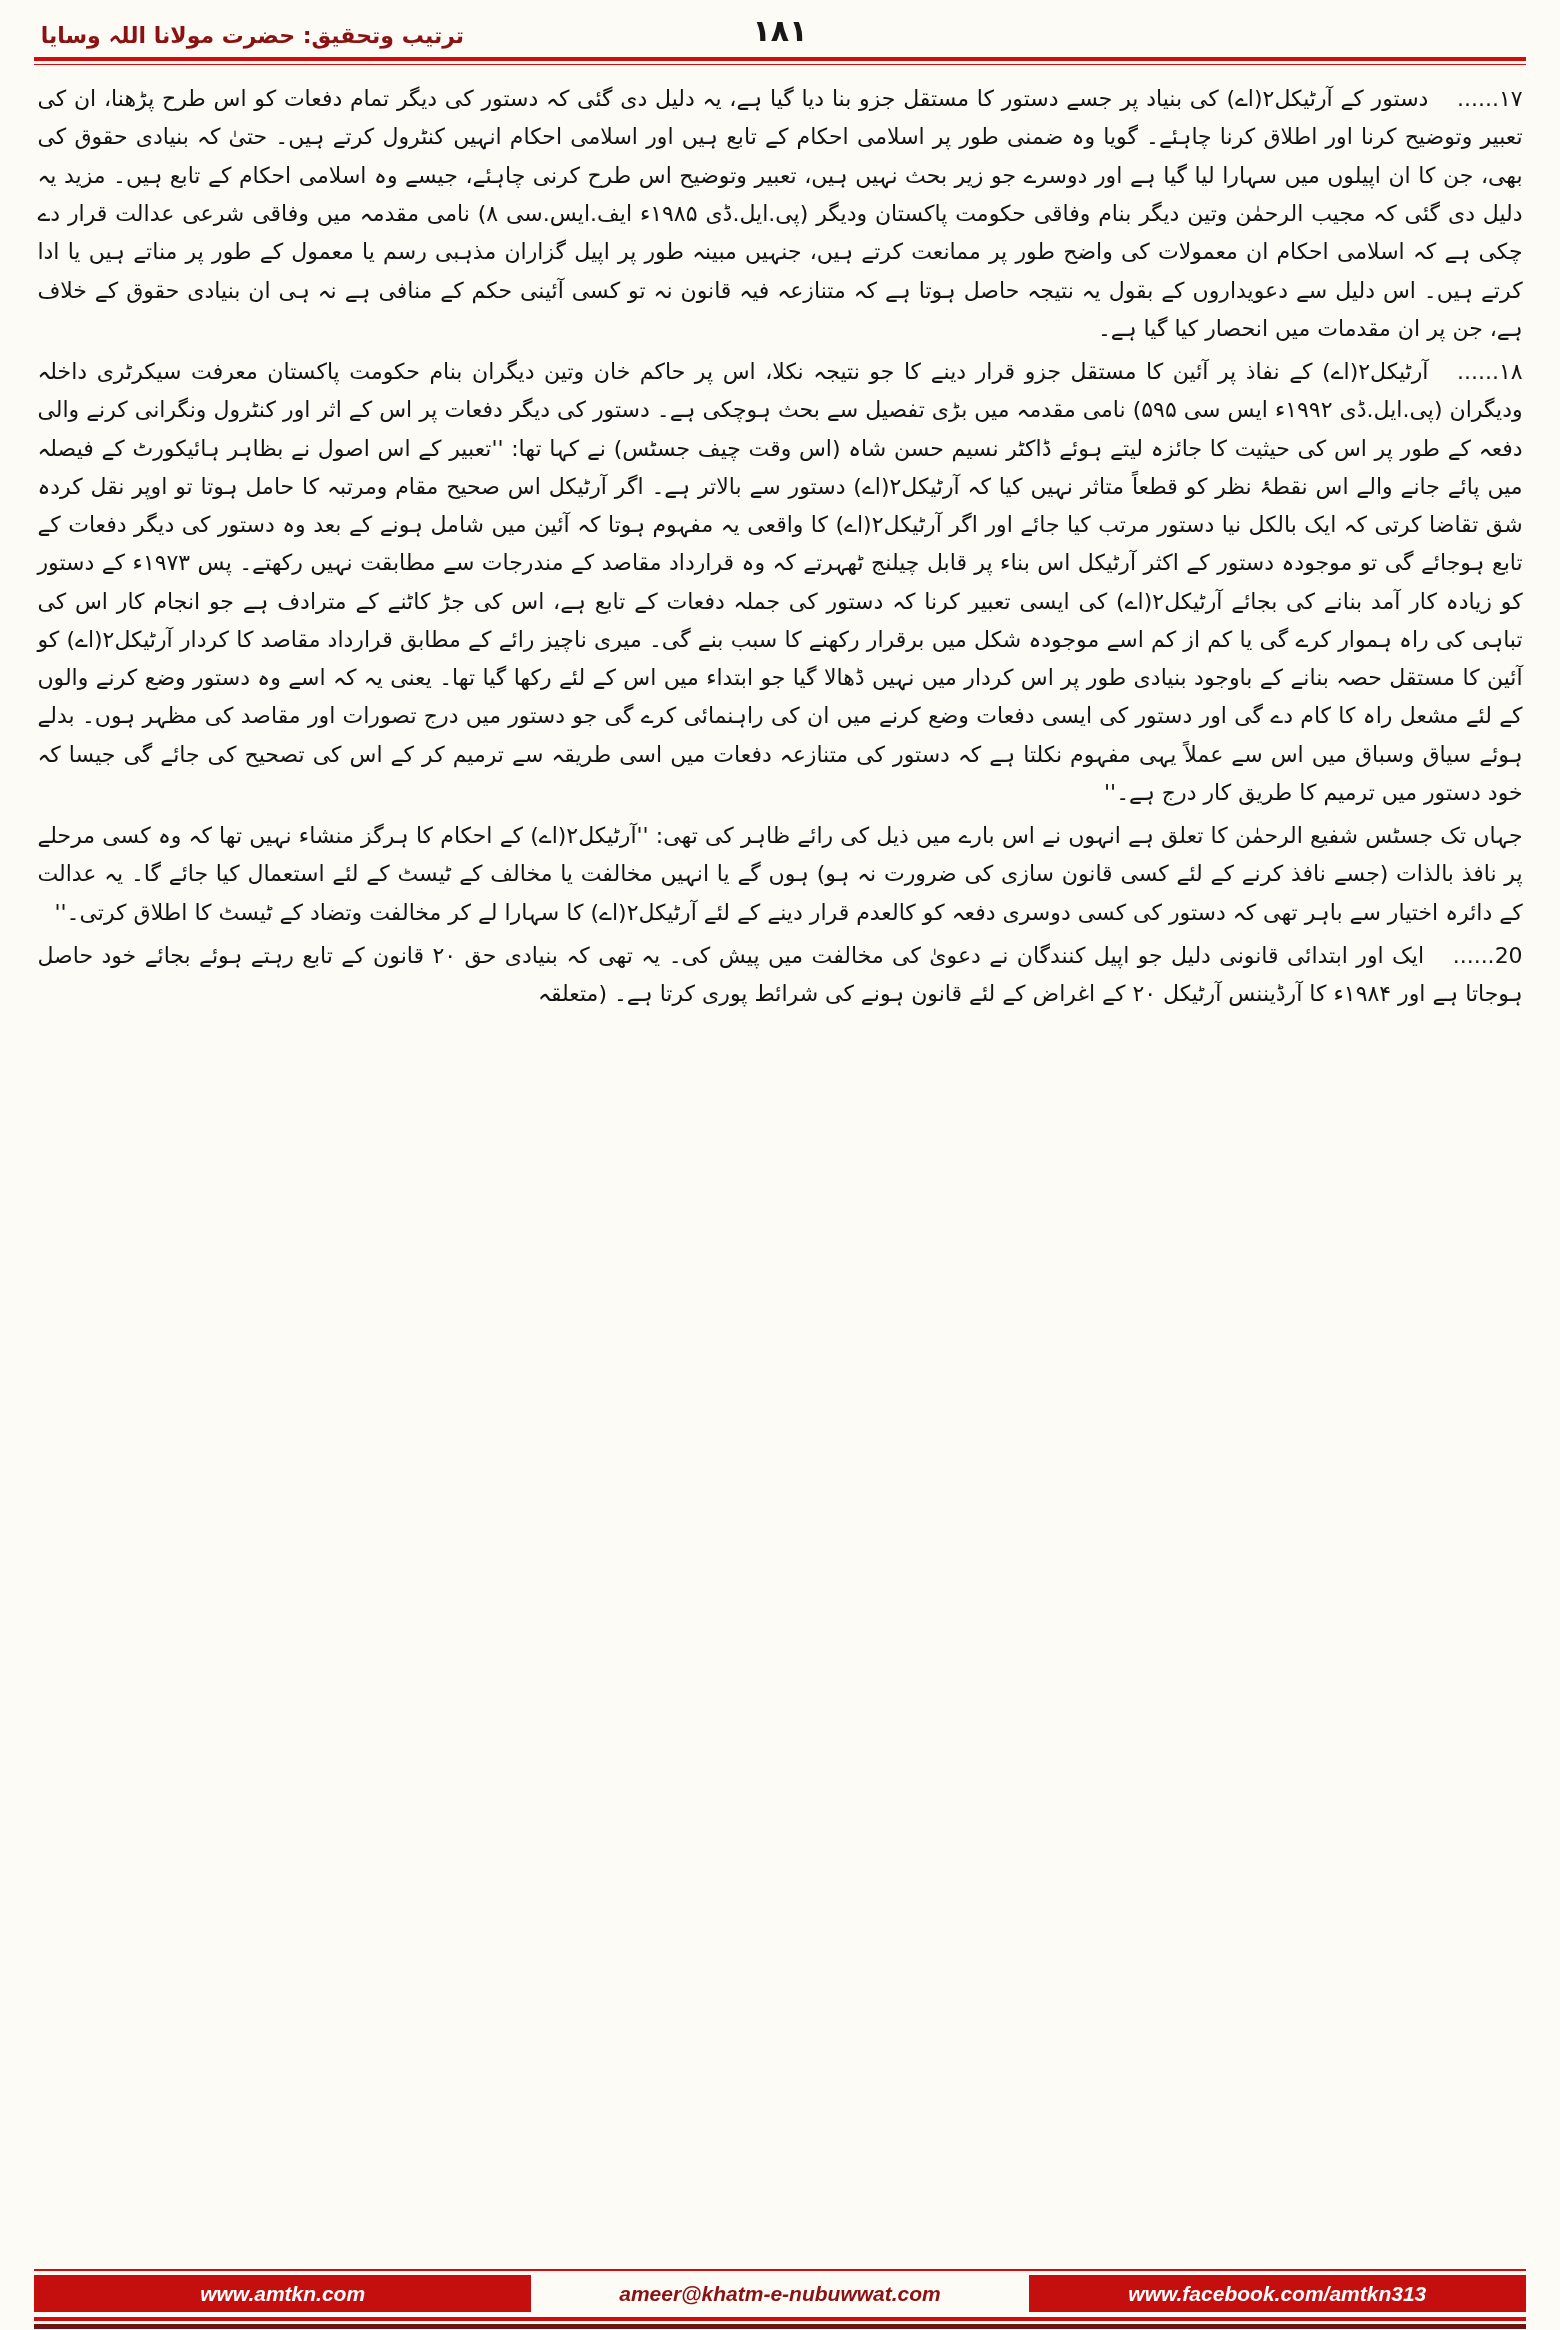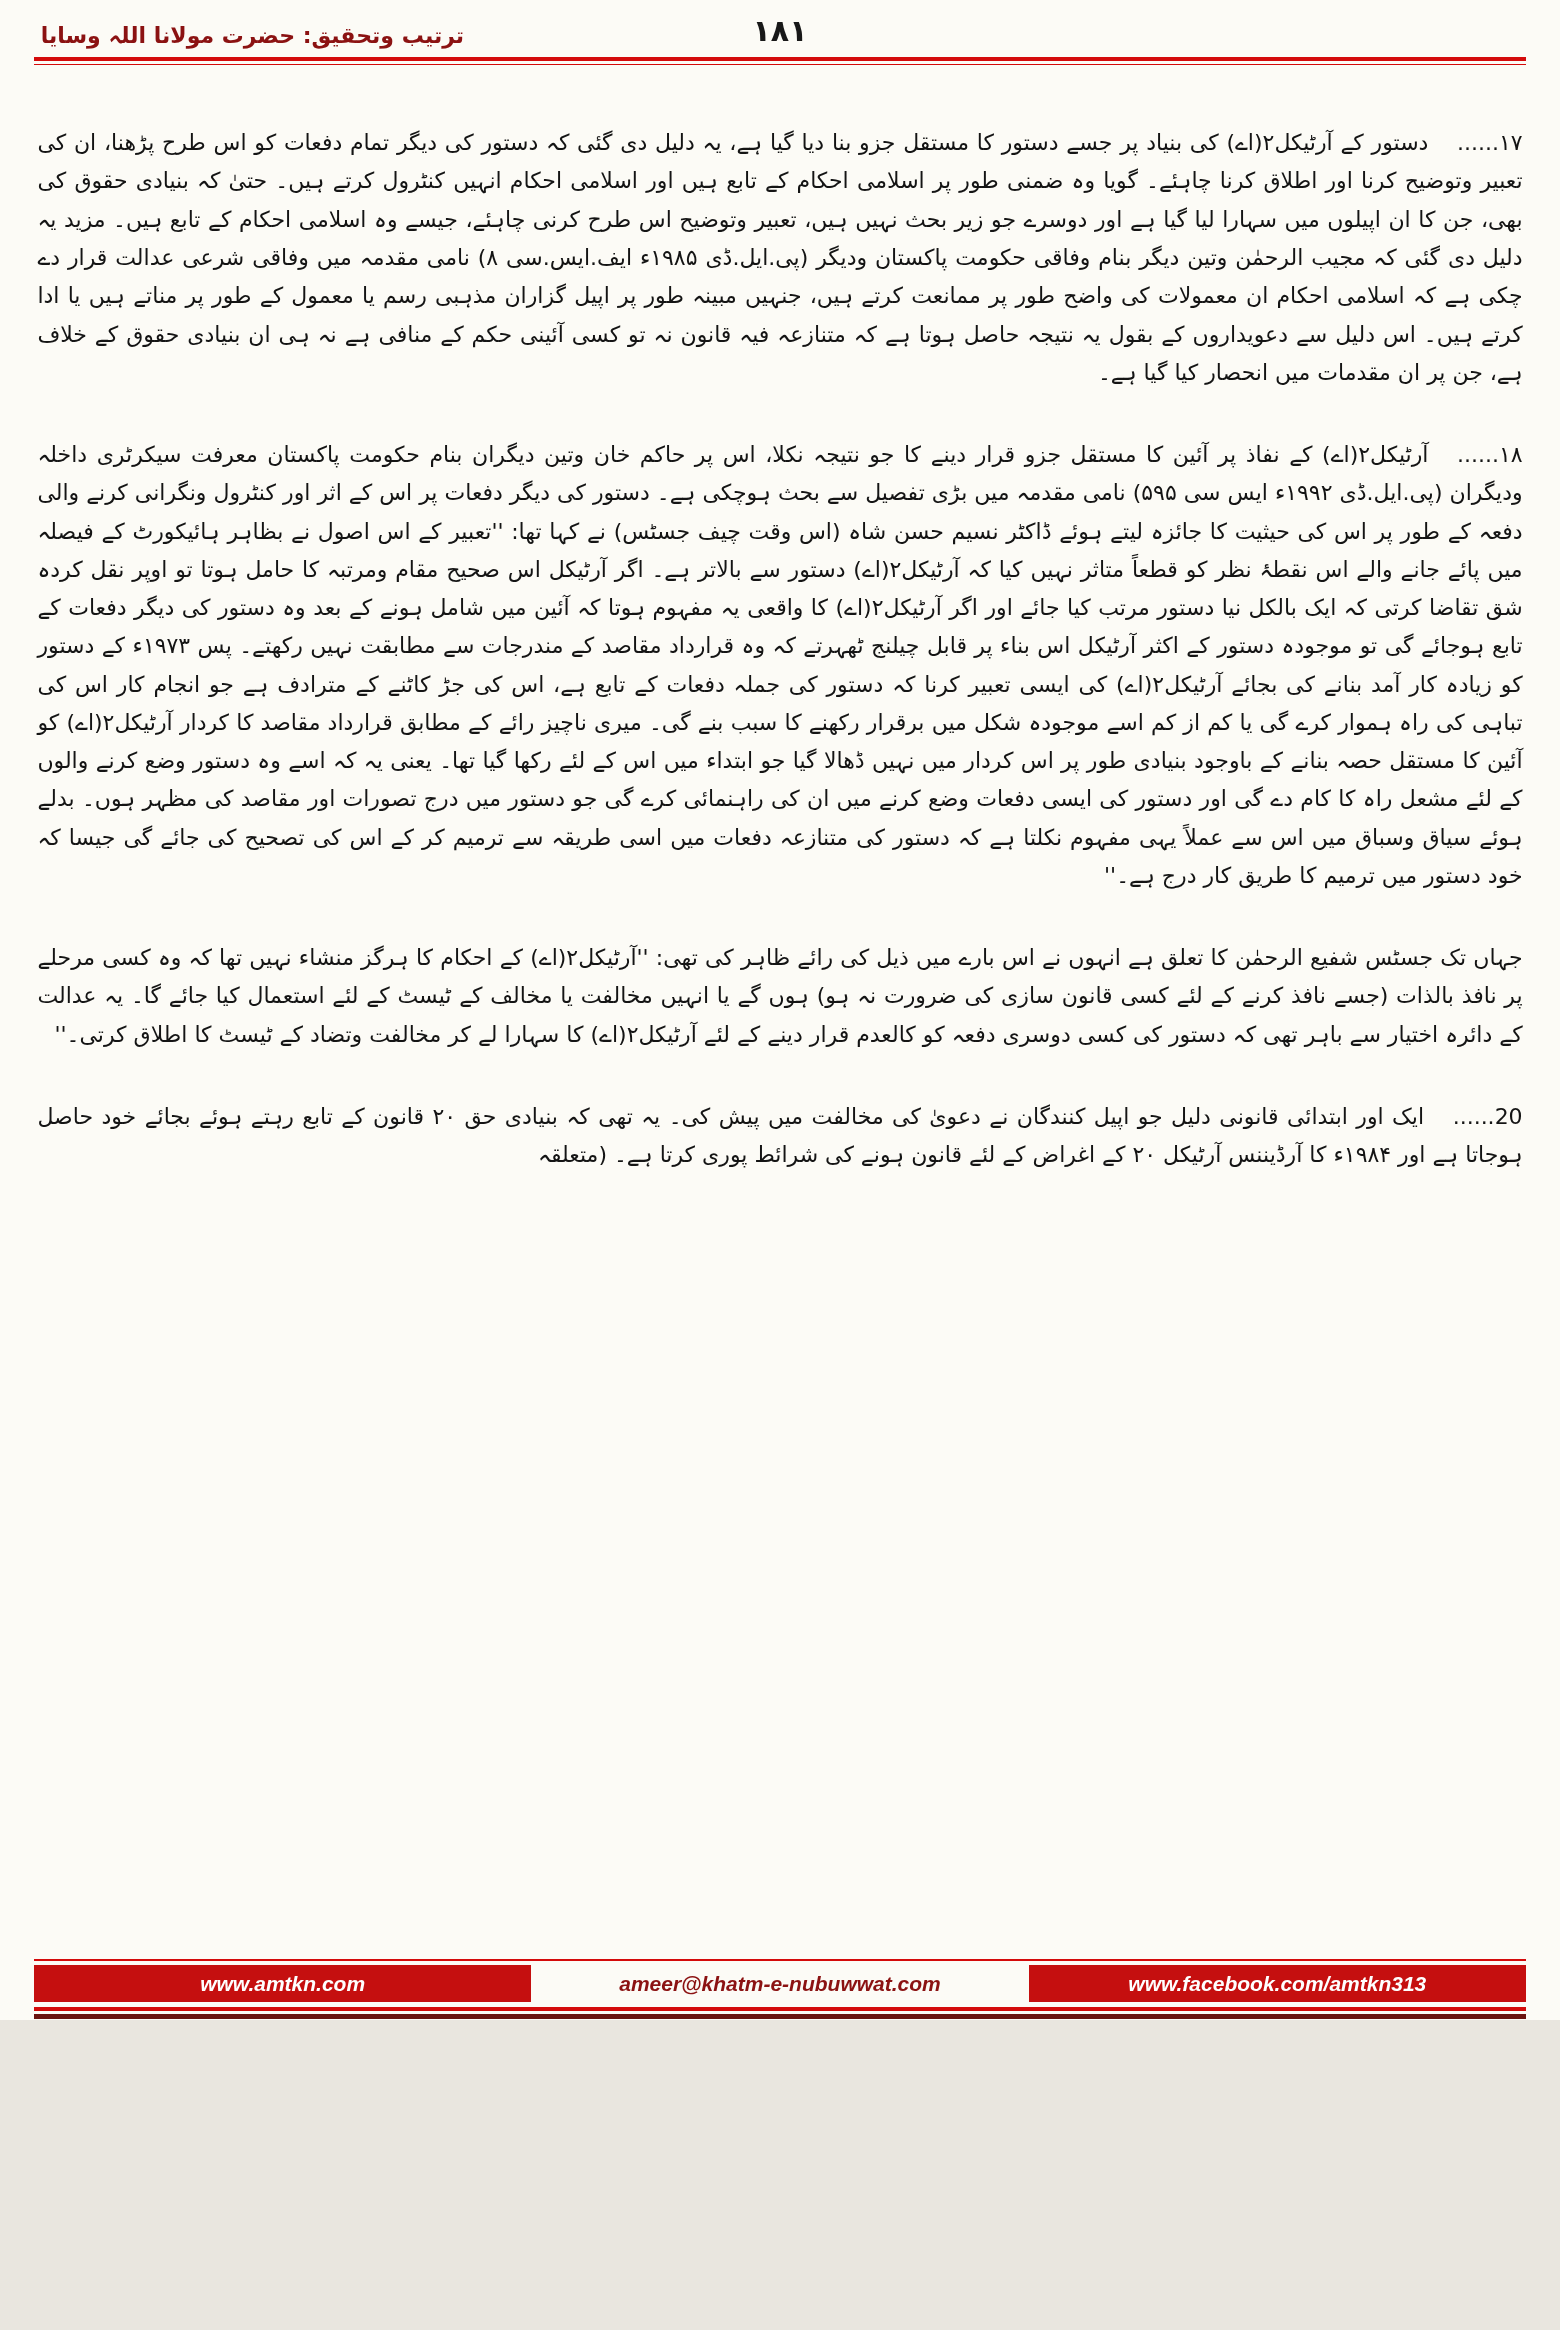--- a/index.html
+++ b/index.html
@@ -3,21 +3,21 @@
 <meta charset="utf-8">
 <style>
   * { box-sizing: border-box; margin: 0; padding: 0; }
   html, body { background: #e9e6df; }
   body {
     width: 1560px; height: 2330px;
     font-family: "DejaVu Sans", sans-serif;
     position: relative; margin: 0 auto;
   }
   .page {
-    width: 1560px; height: 2020px;
+    width: 1560px; height: 2330px;
     background: var(--paper, #fcfbf6);
     display: flex; flex-direction: column;
     padding: 0 34px;
     overflow: hidden;
   }
   
   .header {
     display: grid;
     grid-template-columns: 1fr auto 1fr;
     align-items: end;
@@ -49,21 +49,21 @@
   .content {
     flex: 1 1 auto;
     direction: rtl;
     text-align: justify;
     color: var(--text_color, #141414);
     font-size: 22px;
     line-height: 1.74;
     padding: 15px 3.4px 8.4px 3.4px;
     overflow: hidden;
   }
-  .para { margin-bottom: 5px; margin-top: 44px; }
+  .para { margin-bottom: 5px; }
   .para-num {
     display: inline-block;
     margin-left: 28.6px;
     white-space: nowrap;
   }
   
   .footer { flex: 0 0 auto; padding-bottom: 1px; font-style: italic; }
   .footer-bar {
     display: flex;
     align-items: stretch;

